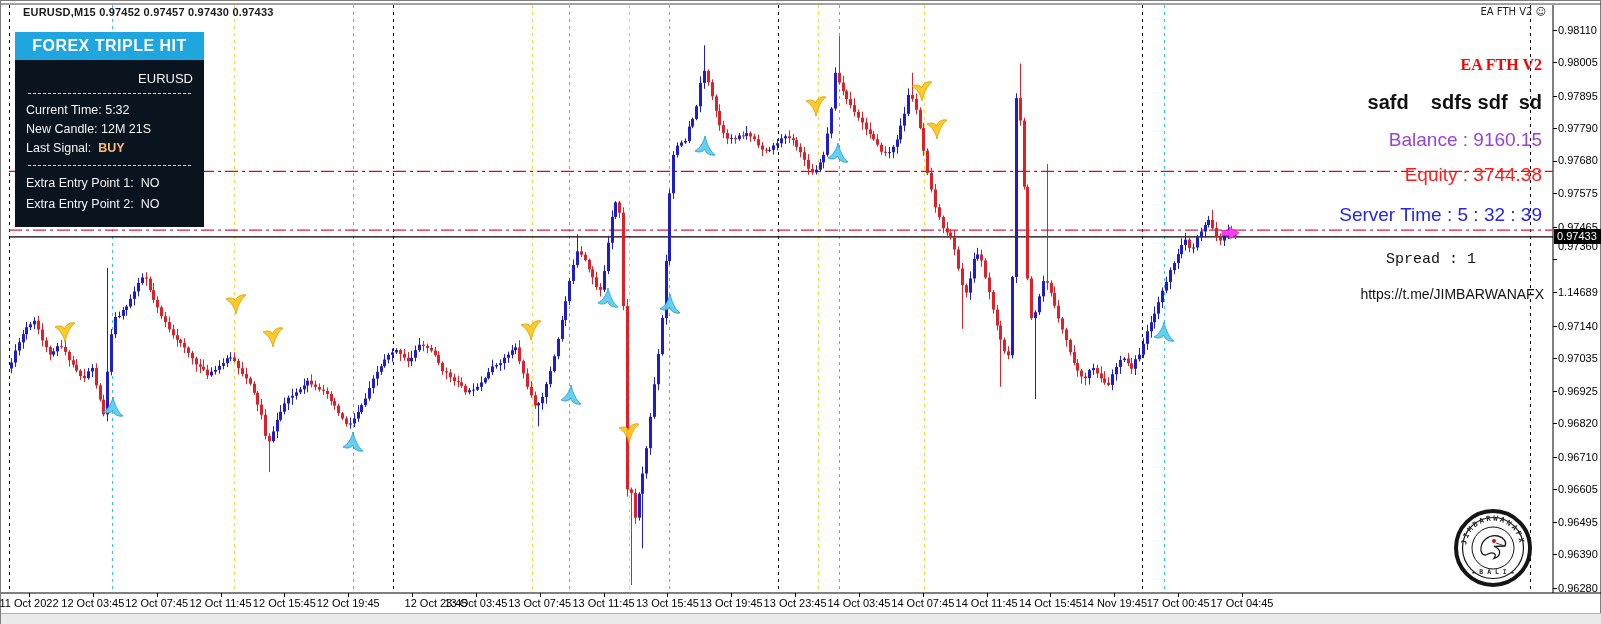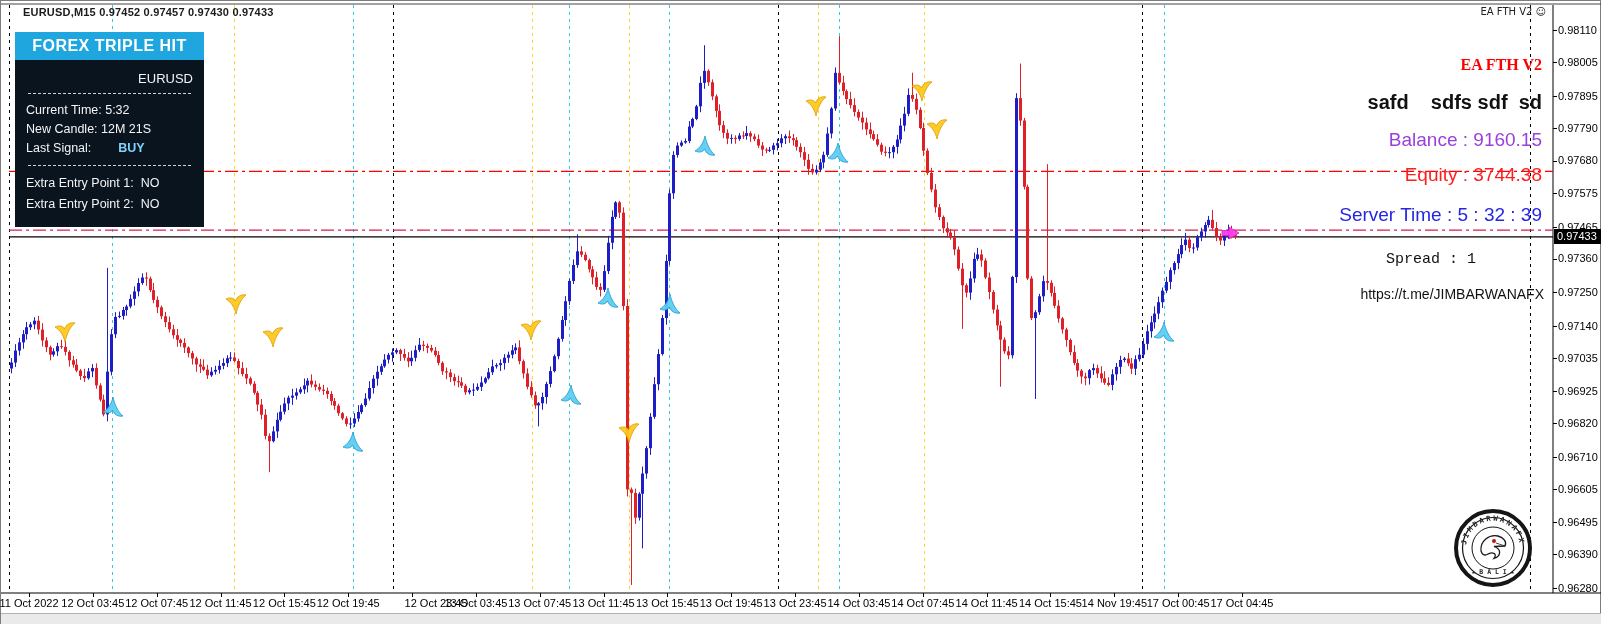--- a/index.html
+++ b/index.html
@@ -13,21 +13,21 @@
   #watermark{right:54px;top:5px;font-size:10px;color:#222;font-family:"DejaVu Sans","Liberation Sans",sans-serif;}
   
   #ea-panel{left:14px;top:31px;width:189px;}
   #ea-panel-header{background:#1fa6de;color:#fff;font-size:16px;font-weight:bold;text-align:center;
        height:28px;line-height:28px;letter-spacing:0.5px;}
   #ea-panel-body{background:#0a141f;color:#f2f4f6;font-size:12.5px;padding:9px 11px 12px 11px;}
   .panel-symbol{text-align:right;font-size:13px;font-weight:normal;margin:2px 0 6px 0;}
   .panel-sep{border-top:1px dashed #cdd5dc;margin:7px 2px;}
   .panel-row{line-height:19px;white-space:pre;}
   .panel-row.wide{line-height:21px;}
-  .sig-buy{color:#7dd3fc;font-weight:bold;margin-left:20px;}
+  .sig-buy{color:#fdba74;font-weight:bold;}
   
   .hud{right:58px;text-align:right;white-space:pre;}
   #hud-ea-title{top:55px;font-size:16px;font-weight:bold;color:#ff0000;
       font-family:"Liberation Serif", serif;}
   #hud-note{top:90px;font-size:20px;font-weight:bold;color:#111;}
   #hud-balance{top:128px;font-size:19px;color:#9a41dd;}
   #hud-equity{top:163px;font-size:19px;color:#ff1c1c;}
   #hud-server{top:203px;font-size:19px;color:#2626e2;}
   #hud-spread{top:250px;right:124px;font-size:15px;color:#111;font-family:Liberation Mono, monospace;}
   #hud-telegram{top:285px;right:56px;font-size:14px;color:#111;}
@@ -1451,22 +1451,22 @@
   <div id="hud-telegram" class="abs hud">https://t.me/JIMBARWANAFX</div>
 
   <div id="price-axis">
       <div class="price-label" style="top: 23px;">0.98110</div>
       <div class="price-label" style="top: 55.0164px;">0.98005</div>
       <div class="price-label" style="top: 88.5574px;">0.97895</div>
       <div class="price-label" style="top: 120.574px;">0.97790</div>
       <div class="price-label" style="top: 153px;">0.97680</div>
       <div class="price-label" style="top: 186.131px;">0.97575</div>
       <div class="price-label" style="top: 219.672px;">0.97465</div>
-      <div class="price-label" style="top: 251px;">0.97360</div>
-      <div class="price-label" style="top: 285.23px;">0.97250</div>
+      <div class="price-label" style="top: 239px;">0.97360</div>
+      <div class="price-label" style="top: 285.23px;">1.14689</div>
       <div class="price-label" style="top: 318.77px;">0.97140</div>
       <div class="price-label" style="top: 350.787px;">0.97035</div>
       <div class="price-label" style="top: 384.328px;">0.96925</div>
       <div class="price-label" style="top: 416.344px;">0.96820</div>
       <div class="price-label" style="top: 449.885px;">0.96710</div>
       <div class="price-label" style="top: 481.902px;">0.96605</div>
       <div class="price-label" style="top: 515.443px;">0.96495</div>
       <div class="price-label" style="top: 547.459px;">0.96390</div>
       <div class="price-label" style="top: 581px;">0.96280</div>
     </div>

